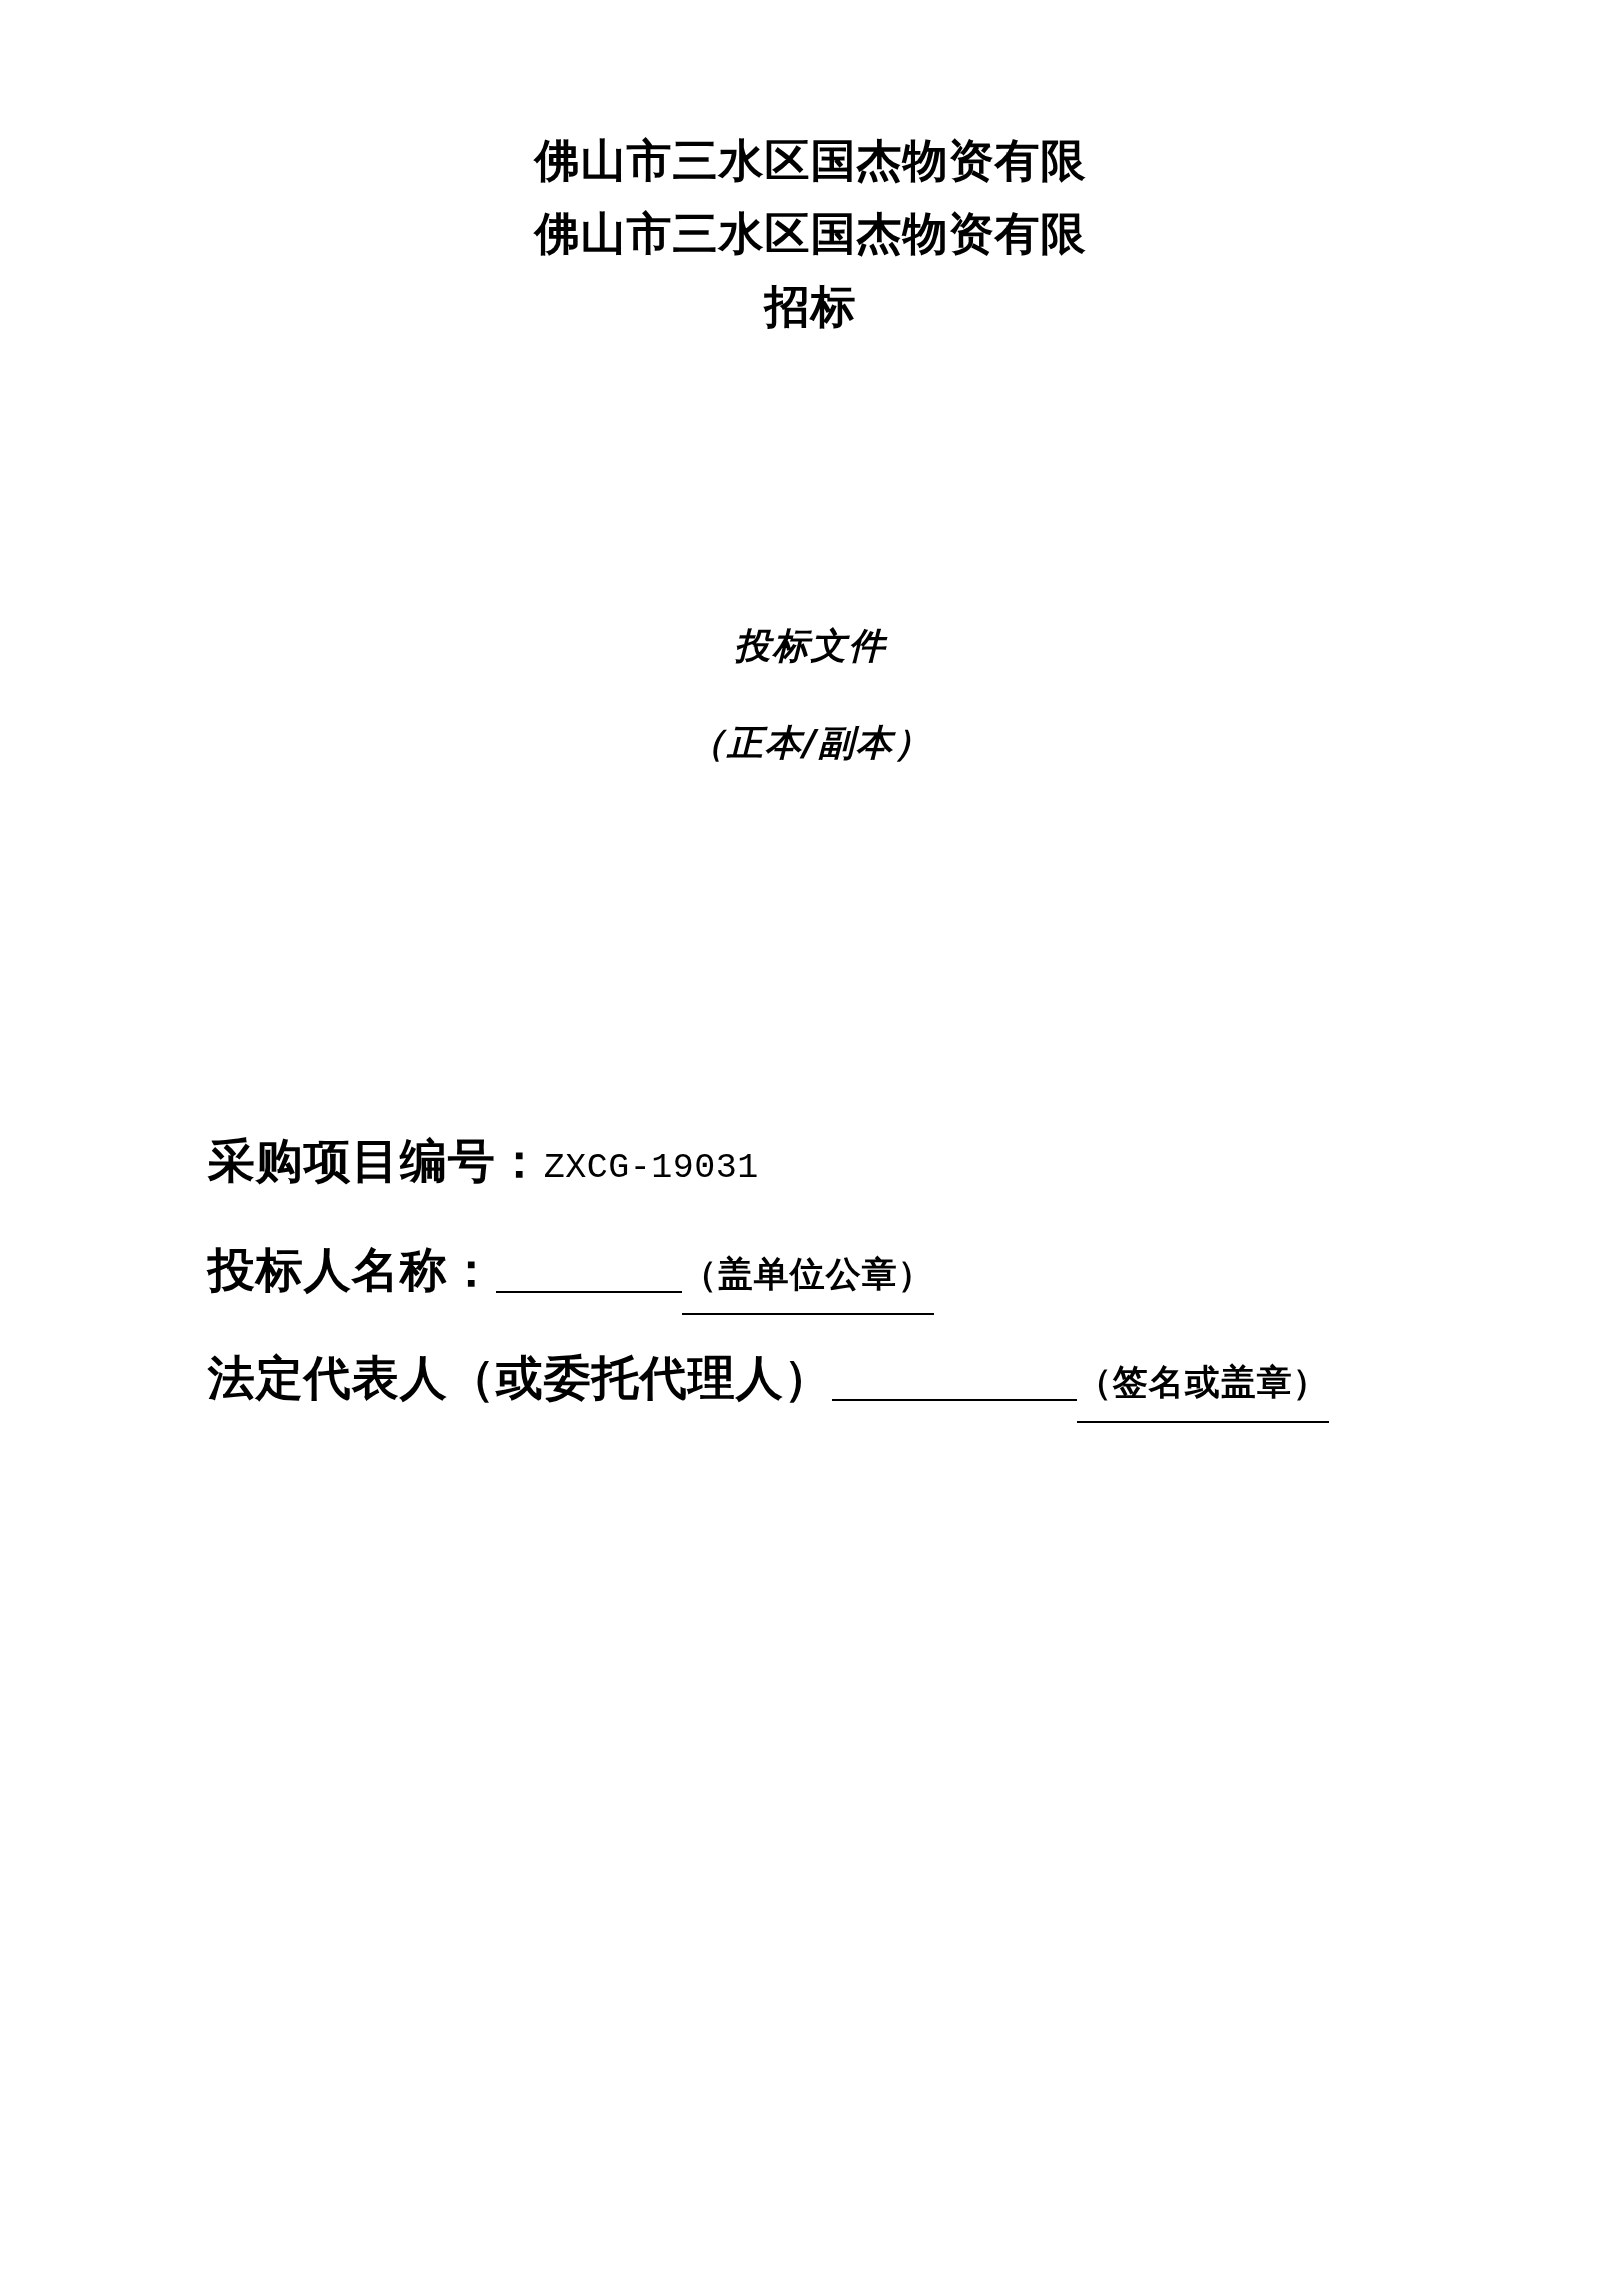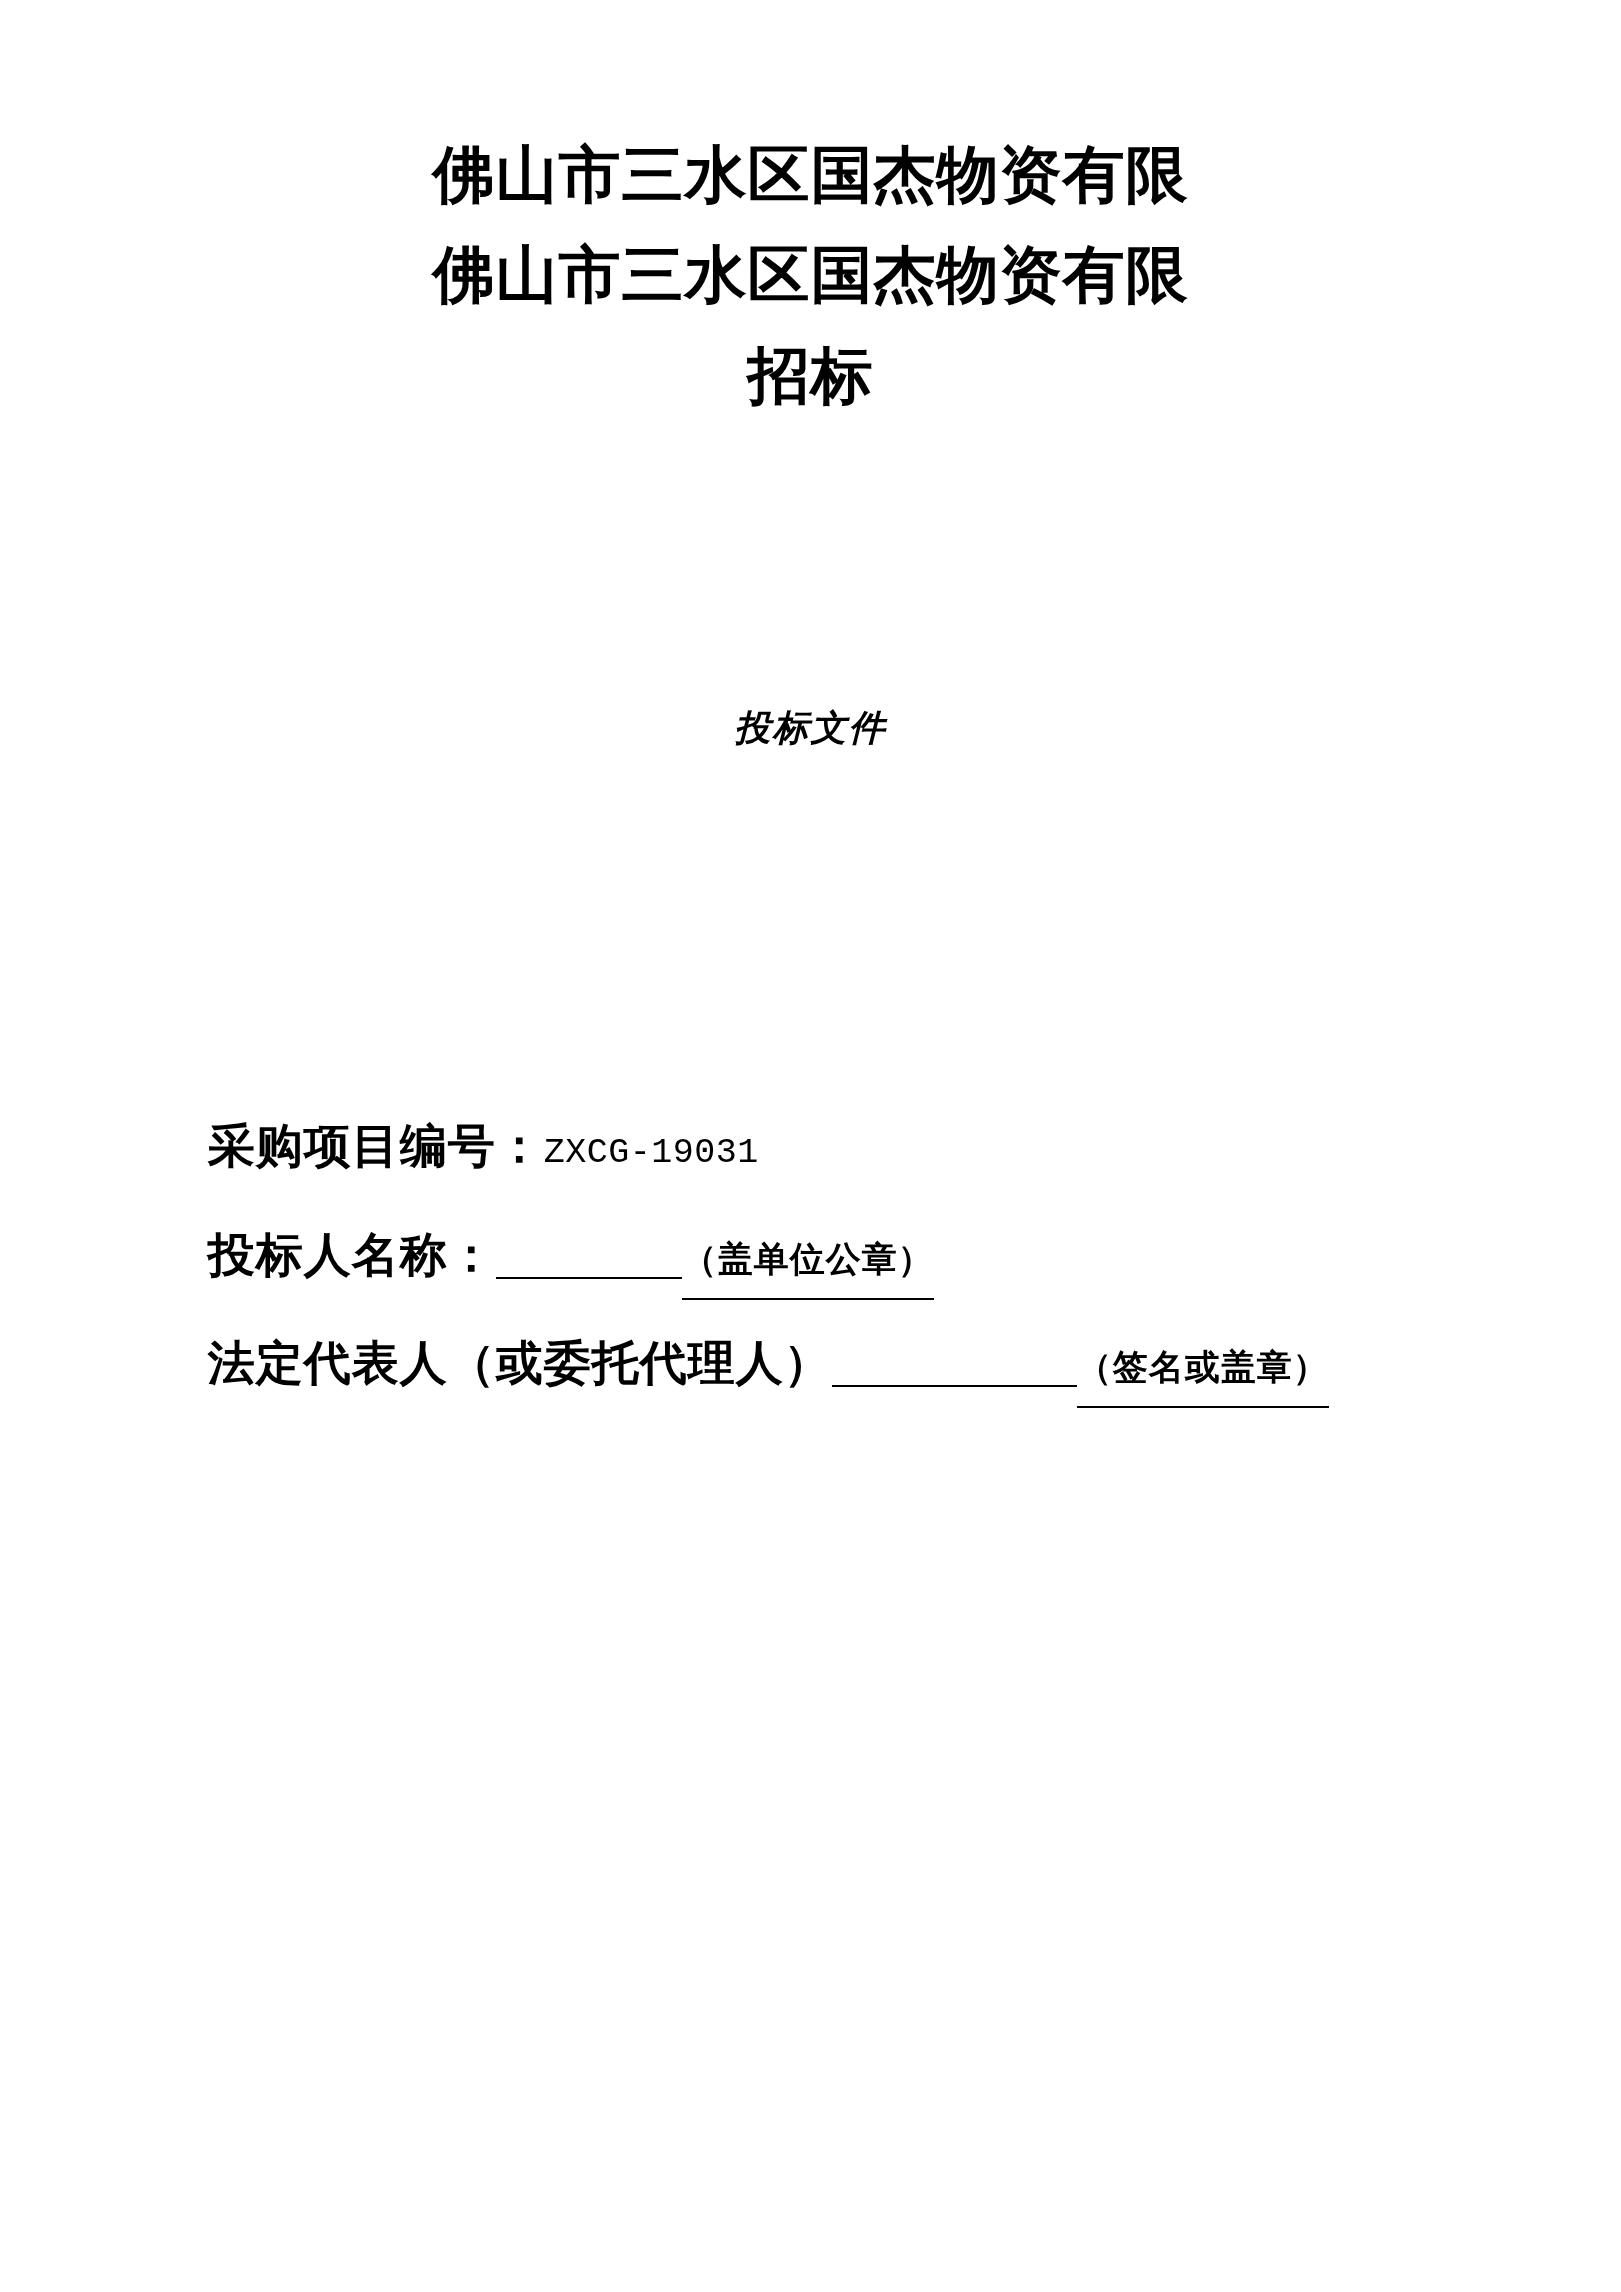--- a/index.html
+++ b/index.html
@@ -24,21 +24,21 @@
     padding: 0 196px;
   }
 
   
   .doc-title {
     margin: 0;
     padding-top: 125px;
     text-align: center;
     font-family: "DejaVu Sans", "Liberation Sans", sans-serif;
     font-weight: bold;
-    font-size: 62px;
+    font-size: 45px;
     line-height: 1.62;
     letter-spacing: 1px;
     color: #000;
     width: 1229px;
     margin-left: auto;
     margin-right: auto;
   }
 
   
   .mid-block {
@@ -120,20 +120,21 @@
 <div class="page">
 
   <h1 class="doc-title">
     <span style="display: block;">佛山市三水区国杰物资有限</span>
     <span style="display: block;">佛山市三水区国杰物资有限</span>
     <span style="display: block;">招标</span>
   </h1>
 
   <div class="mid-block">
     <div class="mid-line">投标文件</div>
+    <div class="mid-line second">（正本/副本）</div>
   </div>
 
   <div class="fields">
 
     <div class="field-row">
       <span class="field-label">采购项目编号：</span><span class="field-value-mono">ZXCG-19031</span>
     </div>
 
     <div class="field-row">
       <span class="field-label">投标人名称：</span><span class="blank-underline u-short"></span><span class="underlined-note">（盖单位公章）</span>

